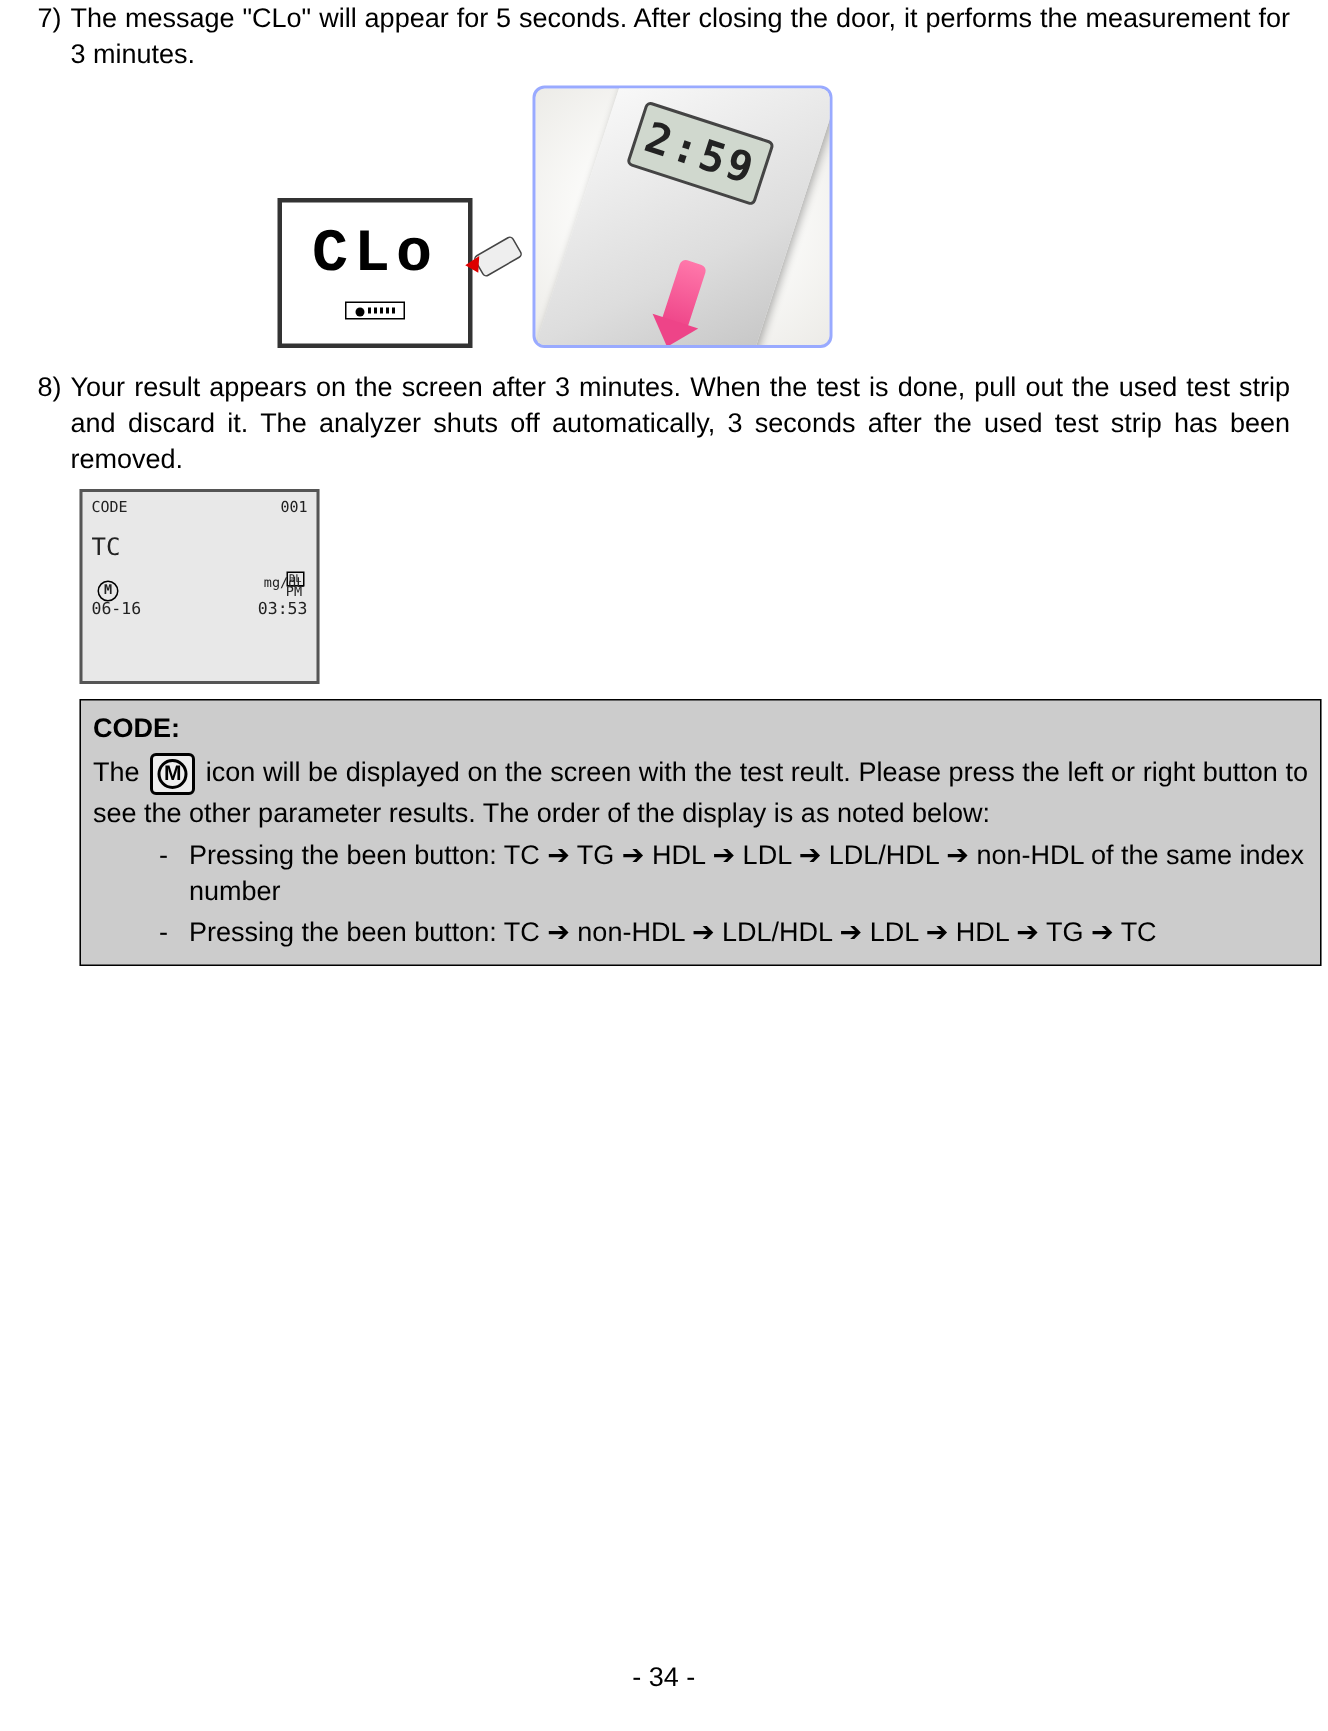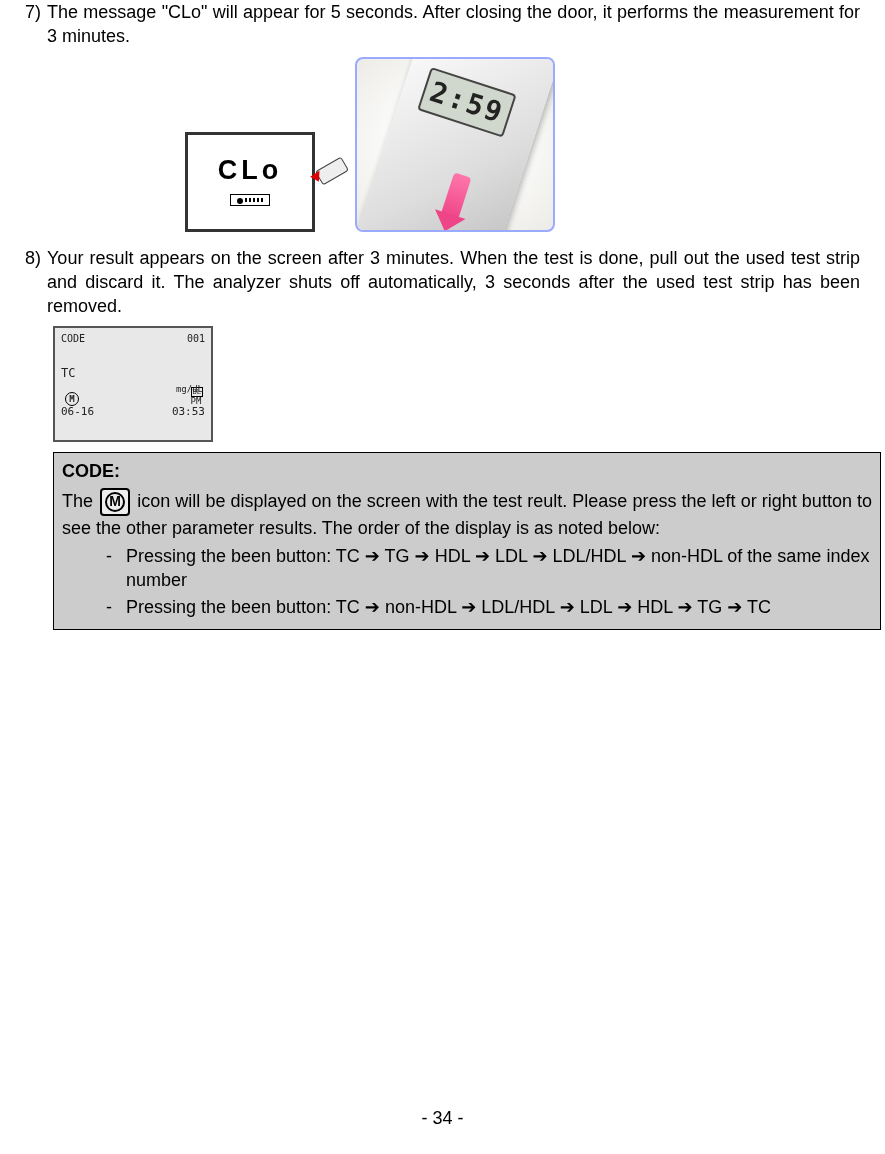--- a/index.html
+++ b/index.html
@@ -38,22 +38,22 @@
       width: 130px;
       height: 100px;
       background: #fff;
       position: relative;
       display: flex;
       flex-direction: column;
       align-items: center;
       justify-content: center;
     }
     .clo-text {
-      font-family: Liberation Sans, sans-serif;
-      font-size: 27px;
+      font-family: Liberation Mono, monospace;
+      font-size: 40px;
       font-weight: bold;
       letter-spacing: 4px;
       line-height: 1;
     }
     .strip-slot {
       width: 40px;
       height: 12px;
       border: 1.5px solid #000;
       margin-top: 10px;
       position: relative;
@@ -155,30 +155,30 @@
       left: -7px;
       width: 0;
       height: 0;
       border-left: 16px solid transparent;
       border-right: 16px solid transparent;
       border-top: 18px solid #e48;
     }
     .result-screen {
       border: 2px solid #555;
       width: 160px;
-      height: 116px;
+      height: 130px;
       margin: 8px 0 10px 28px;
       background: #e8e8e8;
       position: relative;
       padding: 4px 6px;
       font-family: monospace;
       color: #222;
     }
     .rs-top { font-size: 10px; display: flex; justify-content: space-between; }
-    .rs-tc { font-size: 12px; margin-top: 19px; }
+    .rs-tc { font-size: 16px; margin-top: 8px; }
     .rs-main { font-size: 52px; font-weight: bold; line-height: 1; text-align: center; letter-spacing: 2px; margin-top: -2px;}
     .rs-unit { position: absolute; right: 8px; top: 55px; font-size: 9px; }
     .rs-bot { display: flex; justify-content: space-between; font-size: 11px; margin-top: 6px; align-items: flex-end;}
     .rs-m { width: 14px; height: 14px; border: 1.5px solid #000; border-radius: 50%; display: inline-flex; align-items: center; justify-content: center; font-size: 9px; font-weight: bold; margin-left: 4px;}
     .rs-bl { border: 1px solid #000; font-size: 7px; padding: 0 1px; margin-right:2px;}
     .rs-right-col { font-size: 9px; line-height:1.1;}
     .note-box {
       border: 1.5px solid #000;
       background: #ccc;
       margin: 8px 0 0 28px;

